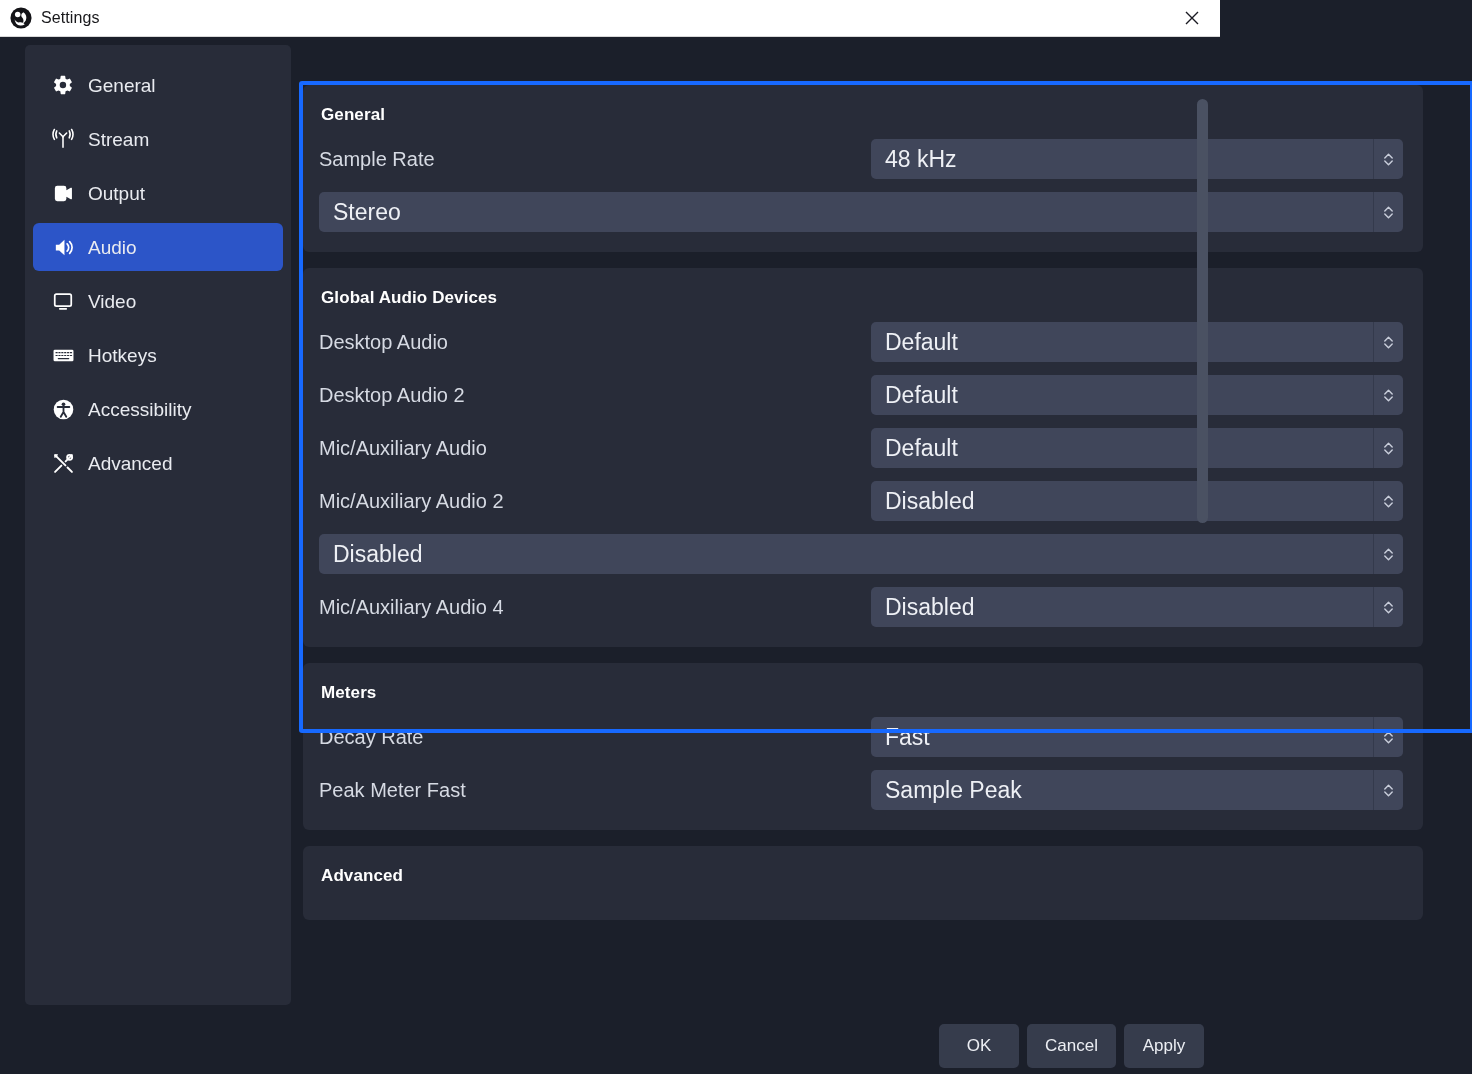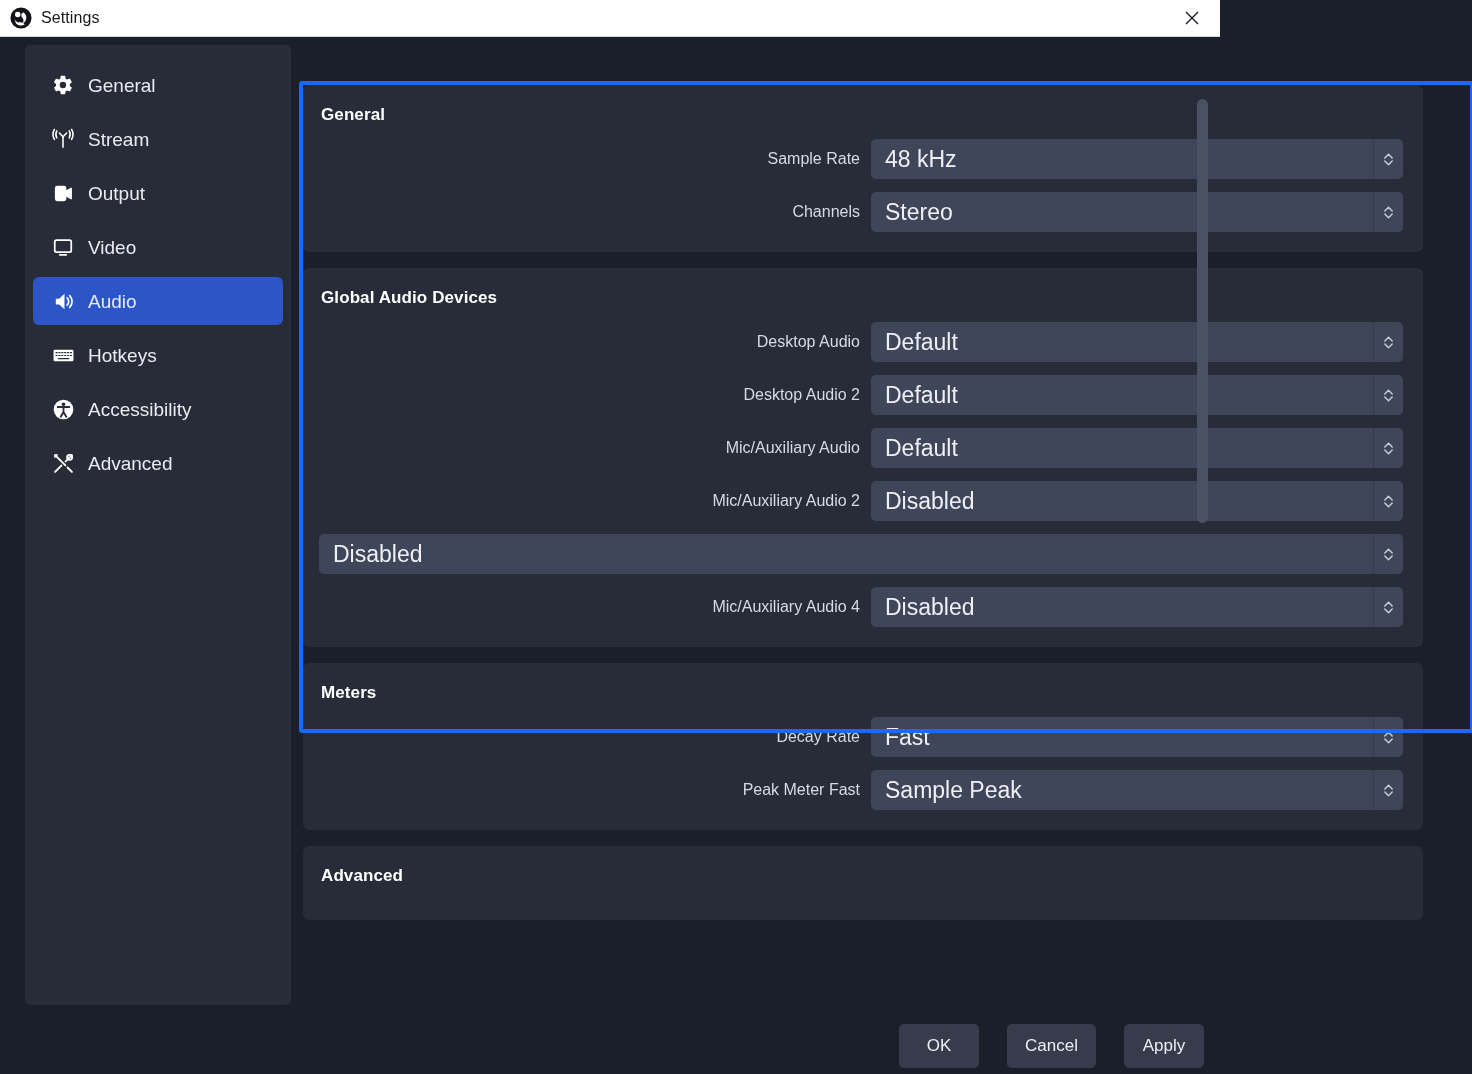--- a/index.html
+++ b/index.html
@@ -151,23 +151,23 @@
   .field-row {
     display: flex;
     align-items: center;
     margin-bottom: 13px;
   }
   .field-row:last-child { margin-bottom: 0; }
 
   .field-label {
     width: 552px;
     flex: 0 0 552px;
-    text-align: right;
+    text-align: left;
     padding-right: 11px;
-    font-size: 16px;
+    font-size: 20px;
     color: #d6dae3;
     line-height: 1;
     white-space: nowrap;
   }
 
   .combo {
     position: relative;
     flex: 1 1 auto;
     height: 40px;
     display: flex;
@@ -218,21 +218,21 @@
     border-radius: 6px;
     cursor: pointer;
   }
 
   
   .footer {
     position: absolute;
     right: 16px;
     bottom: 6px;
     display: flex;
-    gap: 28px;
+    gap: 8px;
     z-index: 8;
   }
   .btn {
     min-width: 80px;
     height: 44px;
     background: #363c4c;
     border: none;
     border-radius: 5px;
     color: #eceef3;
     font-size: 17px;
@@ -292,39 +292,39 @@
 
       <div class="nav-item">
         <span class="nav-icon">
           <svg width="23" height="23" viewBox="0 0 24 24" fill="currentColor">
             <path d="M3 6.5A2.5 2.5 0 0 1 5.5 4h7A2.5 2.5 0 0 1 15 6.5v2.1l4.6-2.6a.8.8 0 0 1 1.2.7v10.6a.8.8 0 0 1-1.2.7L15 15.4v2.1a2.5 2.5 0 0 1-2.5 2.5h-7A2.5 2.5 0 0 1 3 17.5z"></path>
           </svg>
         </span>
         <span class="nav-label">Output</span>
       </div>
 
-      <div class="nav-item">
-        <span class="nav-icon">
-          <svg width="22" height="22" viewBox="0 0 24 24" fill="none" stroke="currentColor" stroke-width="1.9">
-            <rect x="3" y="4.5" width="18" height="13" rx="1.8"></rect>
-            <path d="M8.5 20.5h7" stroke-linecap="round"></path>
-          </svg>
-        </span>
-        <span class="nav-label">Video</span>
-      </div>
-
       <div class="nav-item active">
         <span class="nav-icon">
           <svg width="23" height="23" viewBox="0 0 24 24" fill="currentColor">
             <path d="M4 9v6h3.5L13 20V4L7.5 9z"></path>
             <path d="M15.8 8.2a5.3 5.3 0 0 1 0 7.6" fill="none" stroke="currentColor" stroke-width="1.8" stroke-linecap="round"></path>
             <path d="M18.4 5.8a8.8 8.8 0 0 1 0 12.4" fill="none" stroke="currentColor" stroke-width="1.8" stroke-linecap="round"></path>
           </svg>
         </span>
         <span class="nav-label">Audio</span>
+      </div>
+
+      <div class="nav-item">
+        <span class="nav-icon">
+          <svg width="22" height="22" viewBox="0 0 24 24" fill="none" stroke="currentColor" stroke-width="1.9">
+            <rect x="3" y="4.5" width="18" height="13" rx="1.8"></rect>
+            <path d="M8.5 20.5h7" stroke-linecap="round"></path>
+          </svg>
+        </span>
+        <span class="nav-label">Video</span>
       </div>
 
       <div class="nav-item">
         <span class="nav-icon">
           <svg width="23" height="23" viewBox="0 0 24 24" fill="none" stroke="currentColor" stroke-width="1.5">
             <rect x="1.6" y="6" width="20.8" height="12" rx="1.4" fill="currentColor" stroke="none"></rect>
             <g stroke="#282c39" stroke-width="1.3" stroke-linecap="round">
               <path d="M4.2 9h1.2M7.2 9h1.2M10.2 9h1.2M13.2 9h1.2M16.2 9h1.2M19.2 9h1.2"></path>
               <path d="M4.2 12h1.2M7.2 12h1.2M10.2 12h1.2M13.2 12h1.2M16.2 12h1.2M19.2 12h1.2"></path>
               <path d="M6.6 15.2h10.8"></path>
@@ -377,21 +377,20 @@
               <div class="combo-btn">
                 <svg width="11" height="15" viewBox="0 0 11 15">
                   <path d="M1.8 6 L5.5 2.2 L9.2 6" fill="none" stroke="currentColor" stroke-width="1.4" stroke-linecap="round" stroke-linejoin="round"></path>
                   <path d="M1.8 9 L5.5 12.8 L9.2 9" fill="none" stroke="currentColor" stroke-width="1.4" stroke-linecap="round" stroke-linejoin="round"></path>
                 </svg>
               </div>
             </div>
           </div>
 
           <div class="field-row">
-            <div class="field-label">Channels</div>
             <div class="combo">
               <div class="combo-box">Stereo</div>
               <div class="combo-btn">
                 <svg width="11" height="15" viewBox="0 0 11 15">
                   <path d="M1.8 6 L5.5 2.2 L9.2 6" fill="none" stroke="currentColor" stroke-width="1.4" stroke-linecap="round" stroke-linejoin="round"></path>
                   <path d="M1.8 9 L5.5 12.8 L9.2 9" fill="none" stroke="currentColor" stroke-width="1.4" stroke-linecap="round" stroke-linejoin="round"></path>
                 </svg>
               </div>
             </div>
           </div>

